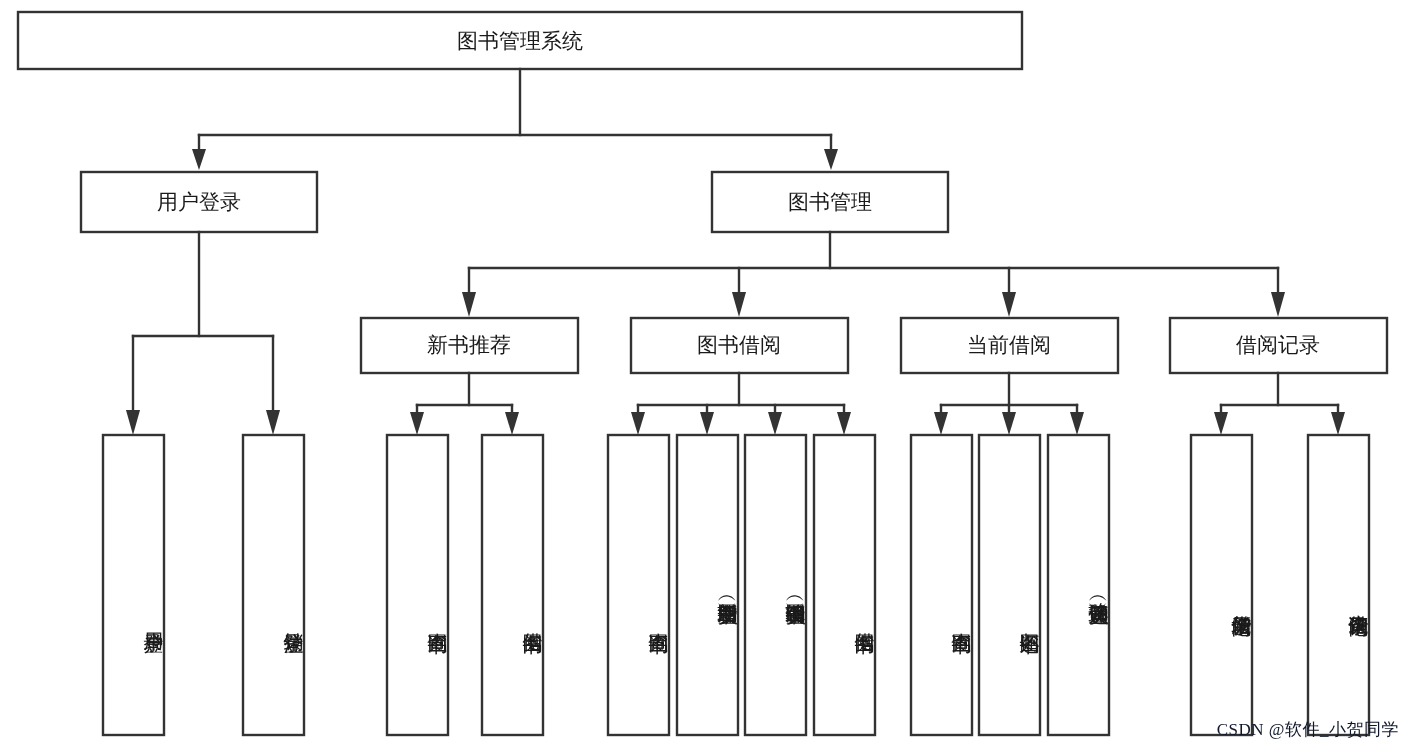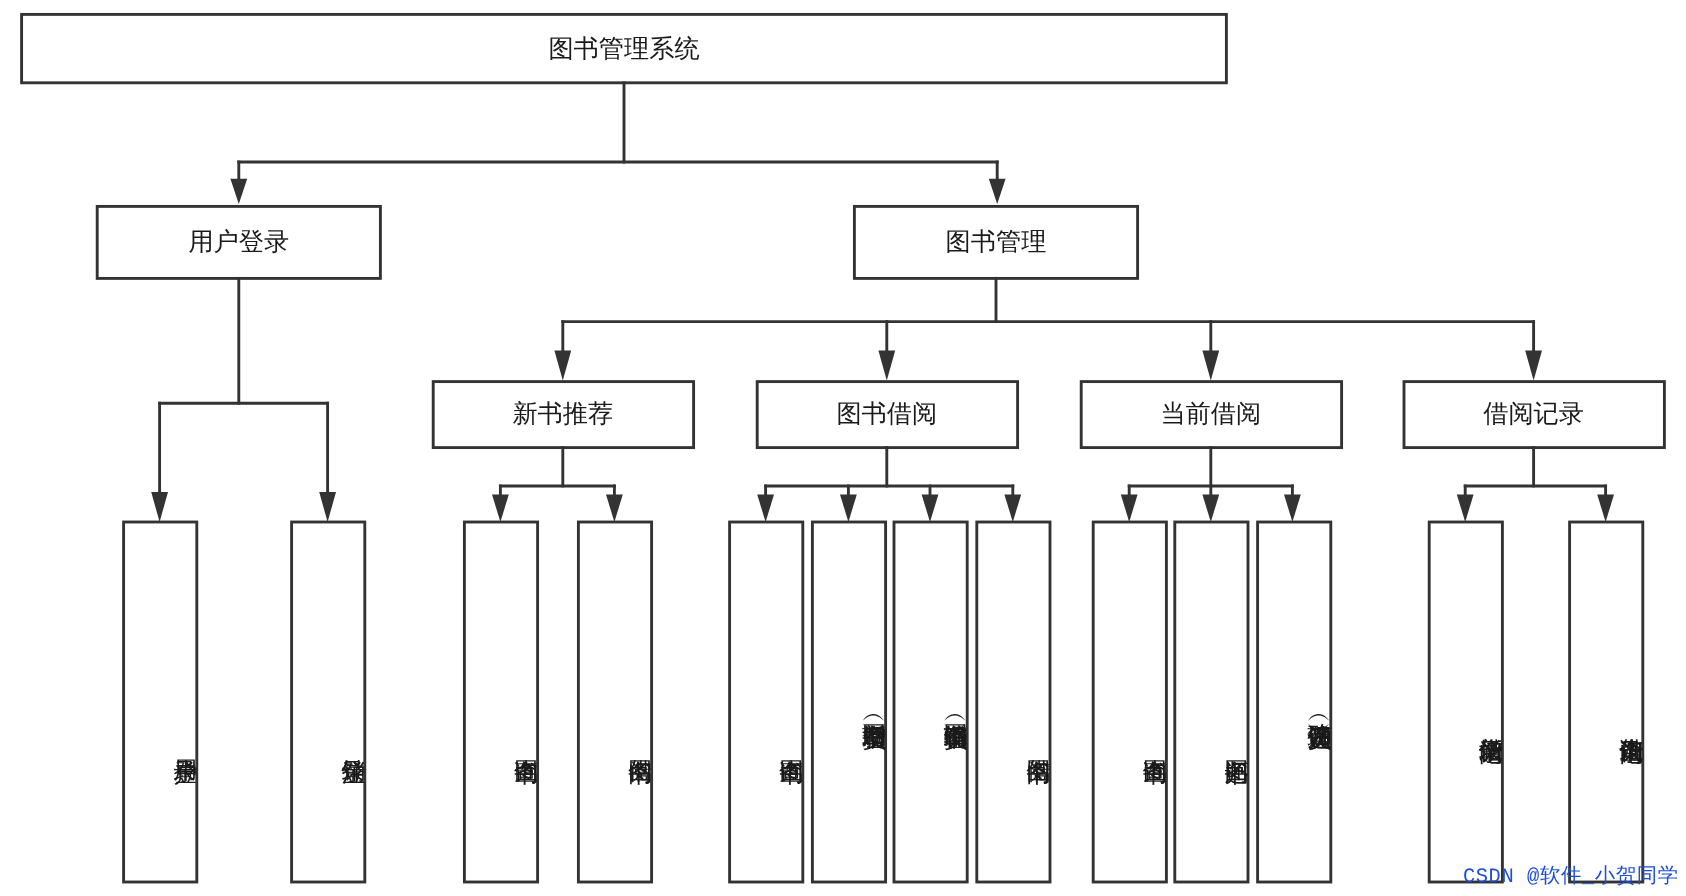--- a/index.html
+++ b/index.html
@@ -60,23 +60,23 @@
     white-space: nowrap;
     display: flex;
     align-items: flex-start;
     justify-content: center;
     letter-spacing: 0.5px;
   }
   .watermark {
     position: absolute;
     right: 6px;
     bottom: 6px;
-    font-family: Liberation Mono, monospace;
+    font-family: Liberation Serif, serif;
     font-size: 17px;
-    color: #1d4ed8;
+    color: #0f172a;
     letter-spacing: 0.5px;
     user-select: none;
     pointer-events: none;
   }
 </style>
 </head>
 <body>
 
 <div id="diagram-root">
 

